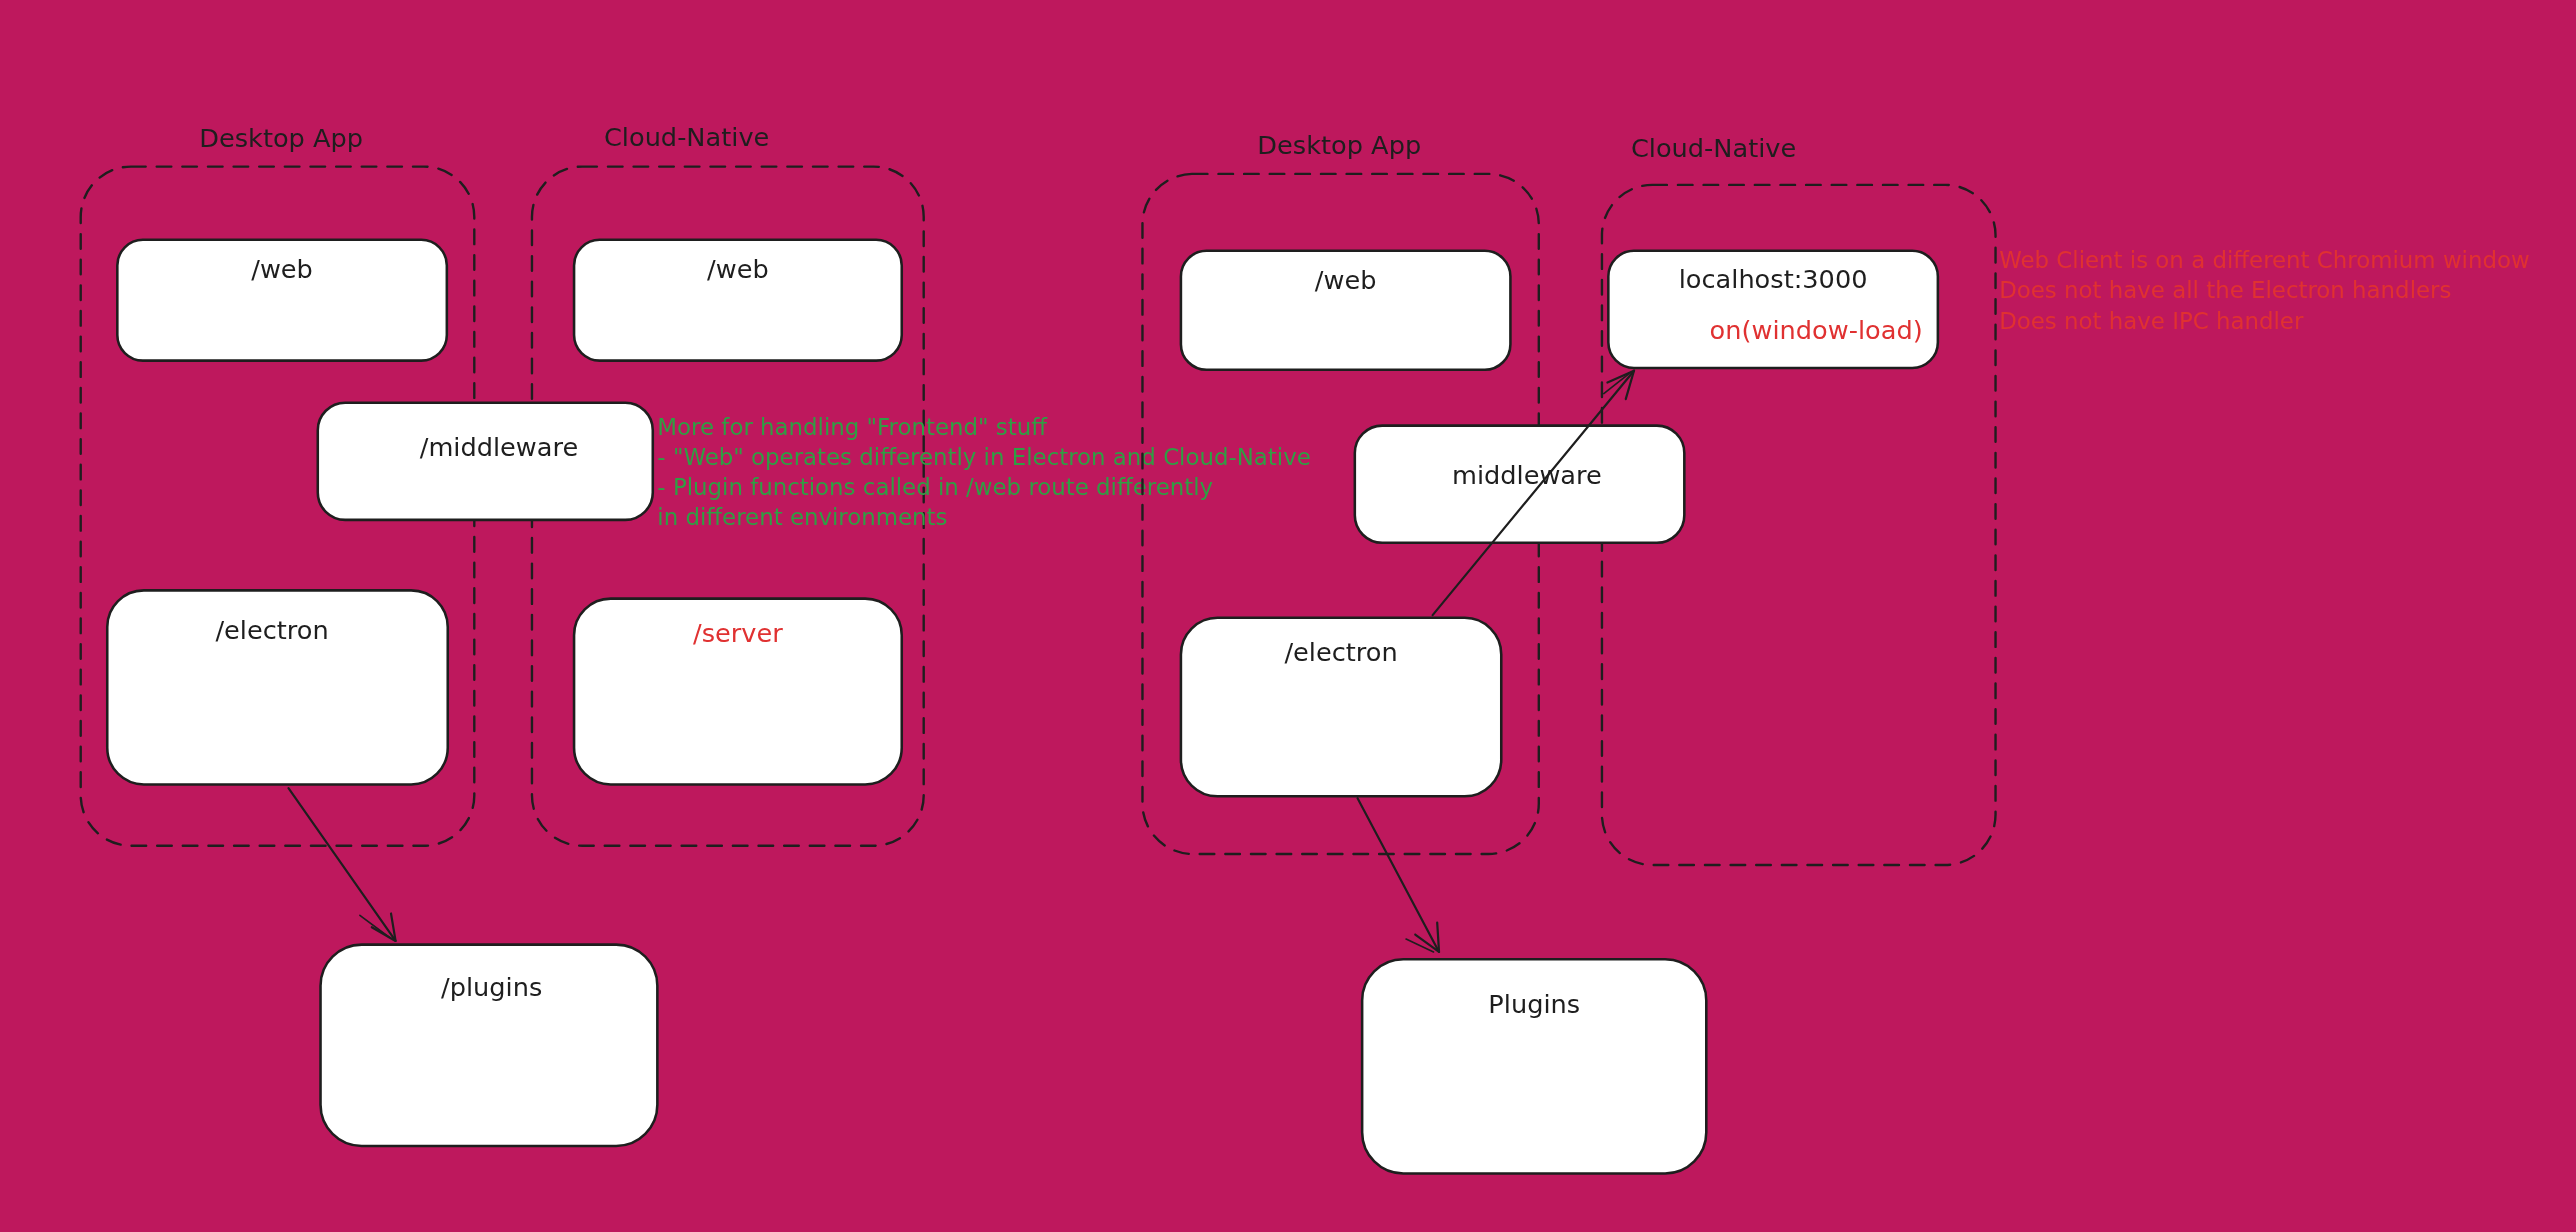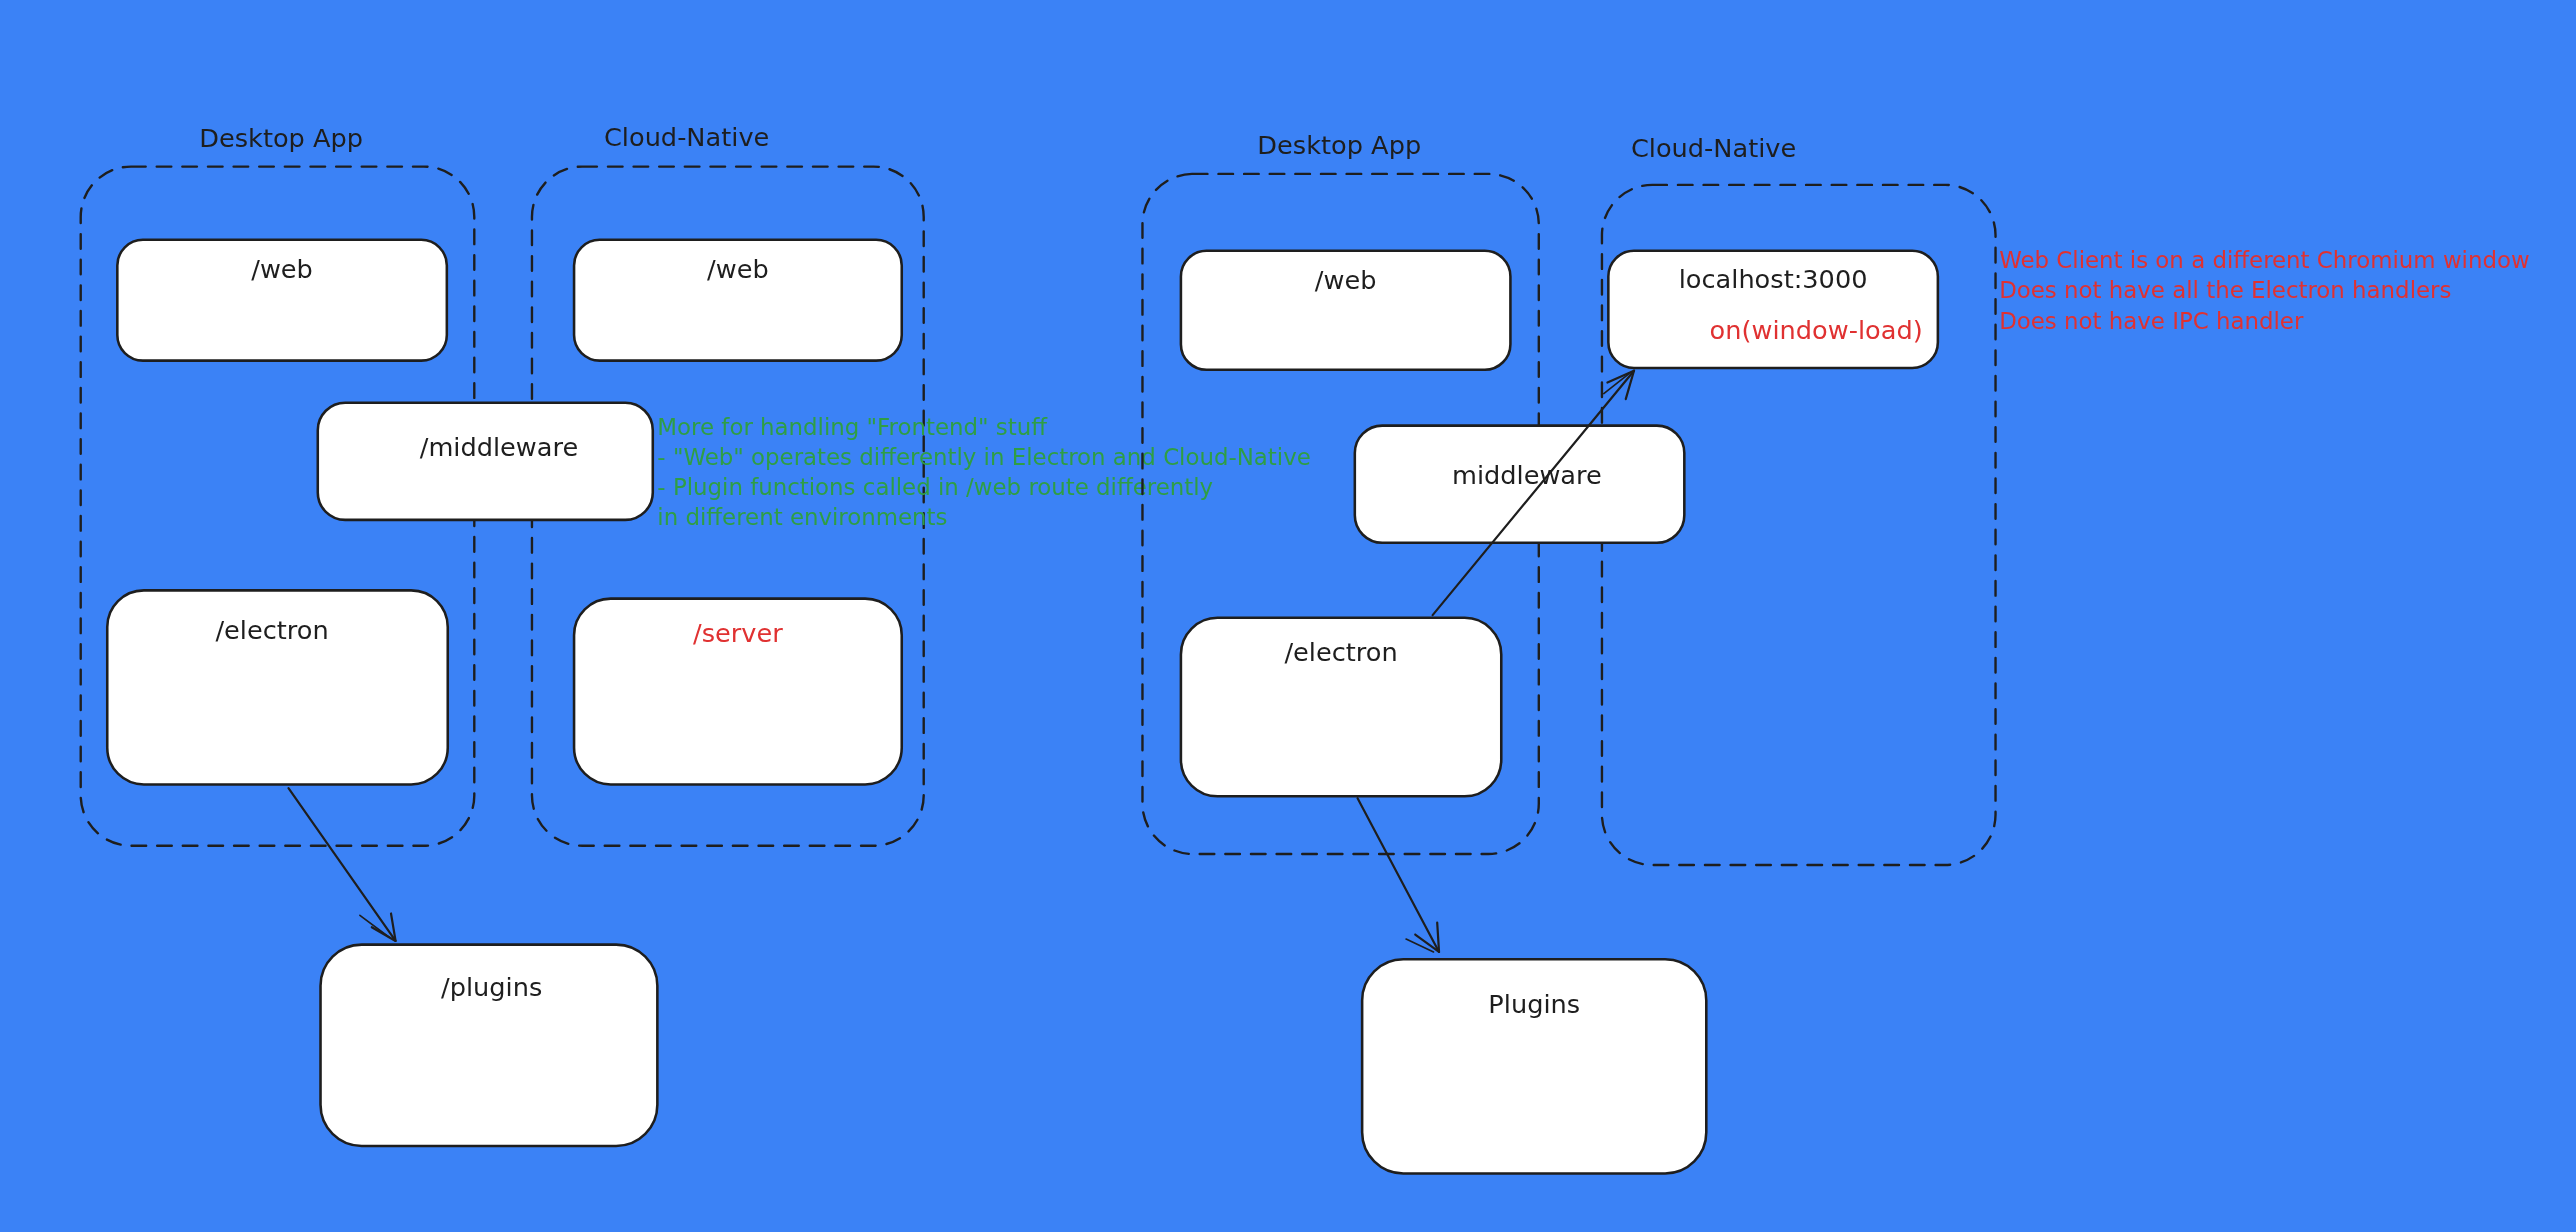--- a/index.html
+++ b/index.html
@@ -4,21 +4,21 @@
 <style>
   html, body {
     margin: 0;
     padding: 0;
     background: #ffffff;
   }
   #canvas-wrap {
     position: relative;
     width: 2576px;
     height: 1232px;
-    background: #3b82f6;
+    background: #be185d;
     overflow: hidden;
   }
   svg { display: block; }
   .container-rect {
     fill: none;
     stroke: #1e1e1e;
     stroke-width: 2.6;
     stroke-dasharray: 16 12;
     stroke-linecap: round;
   }

